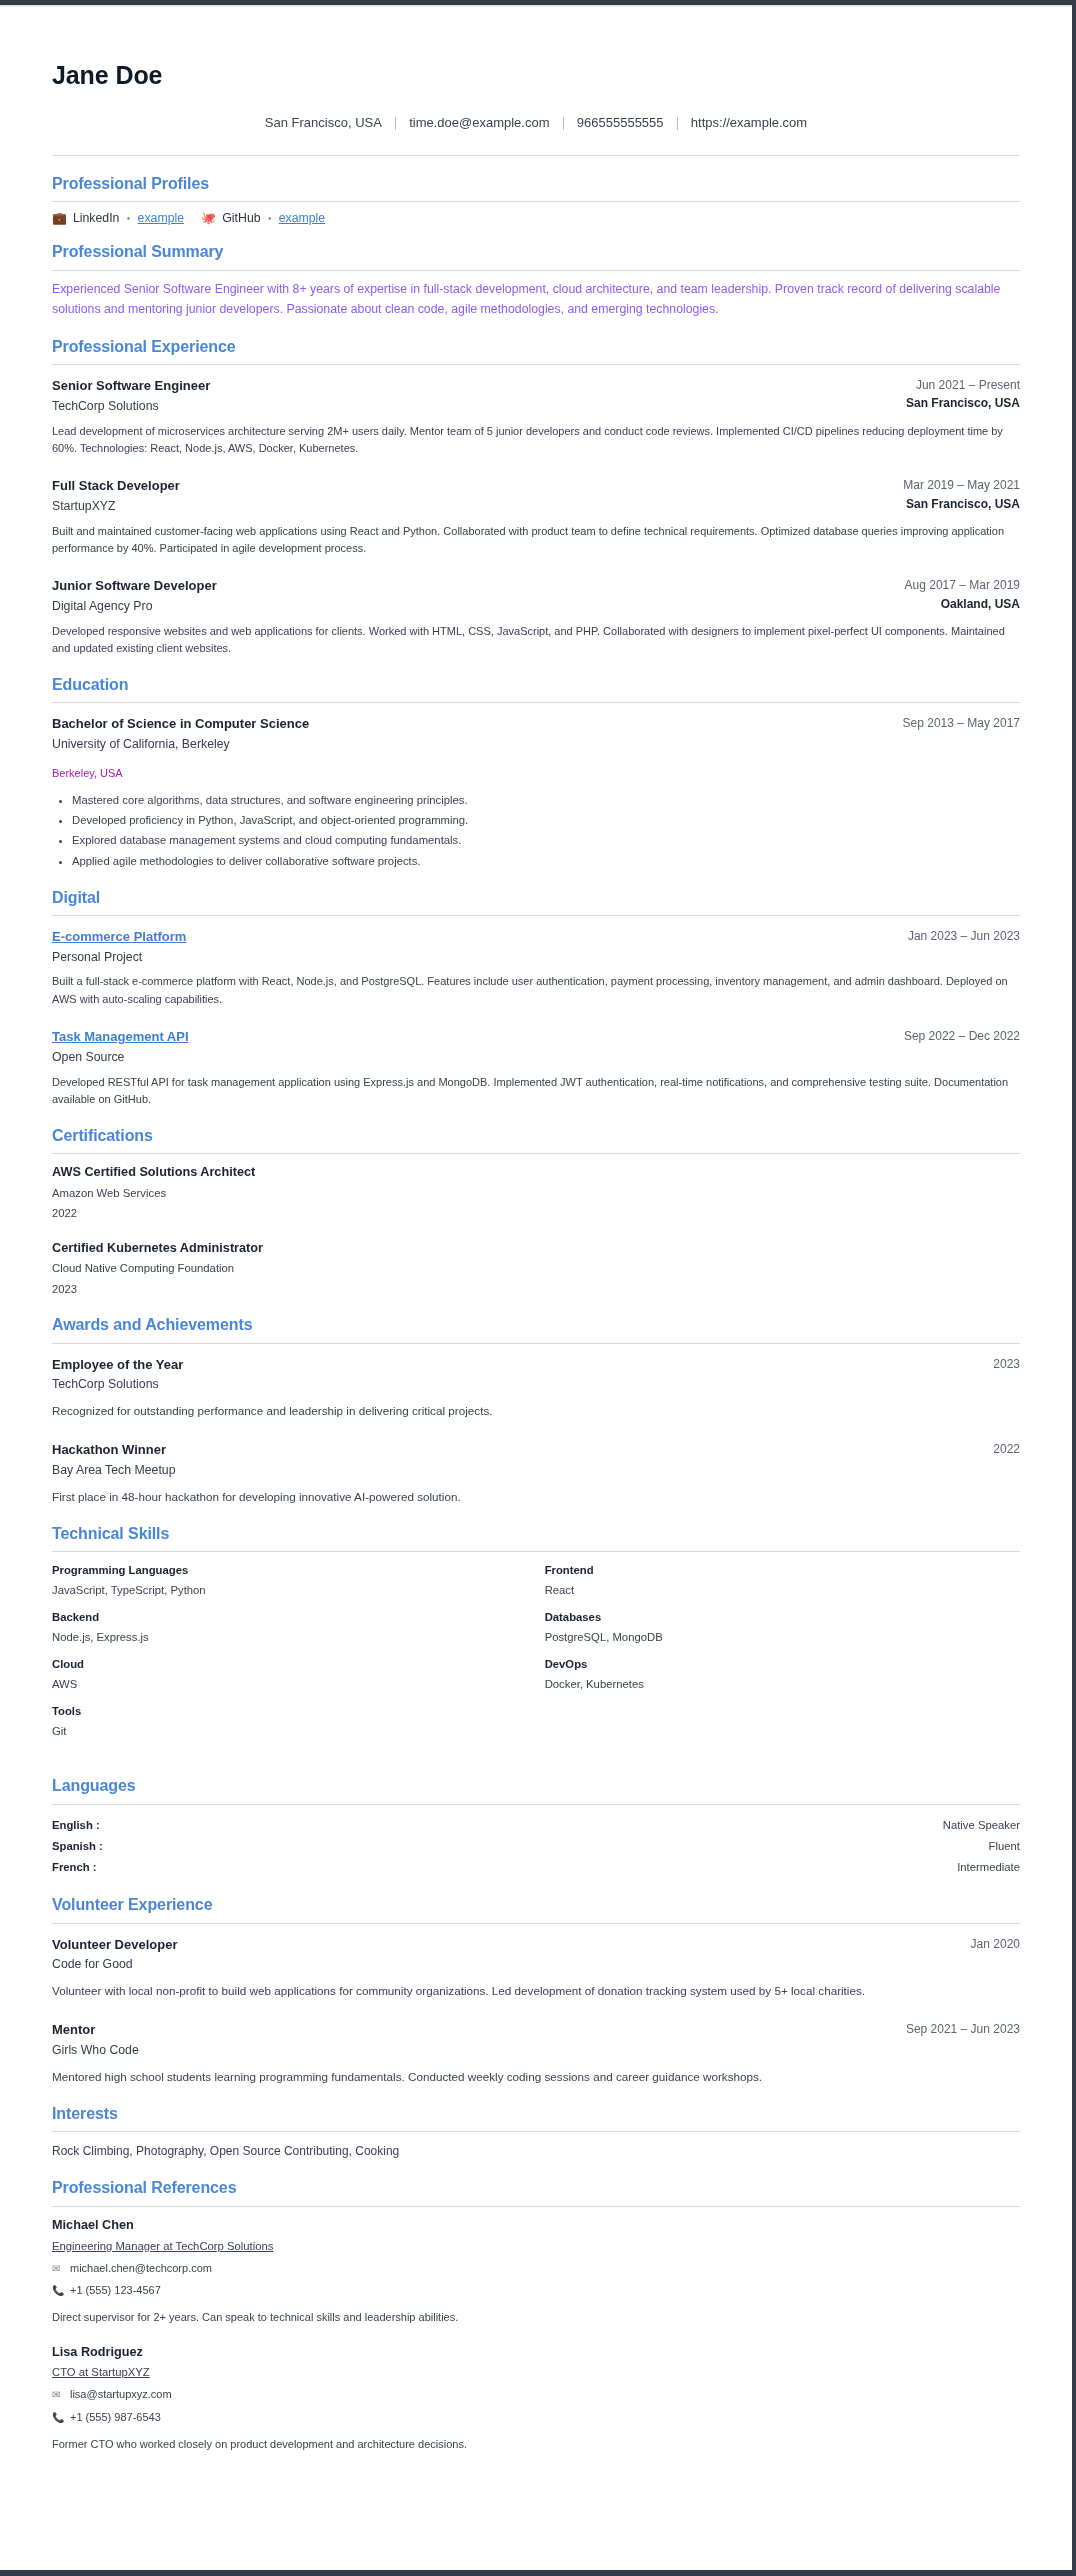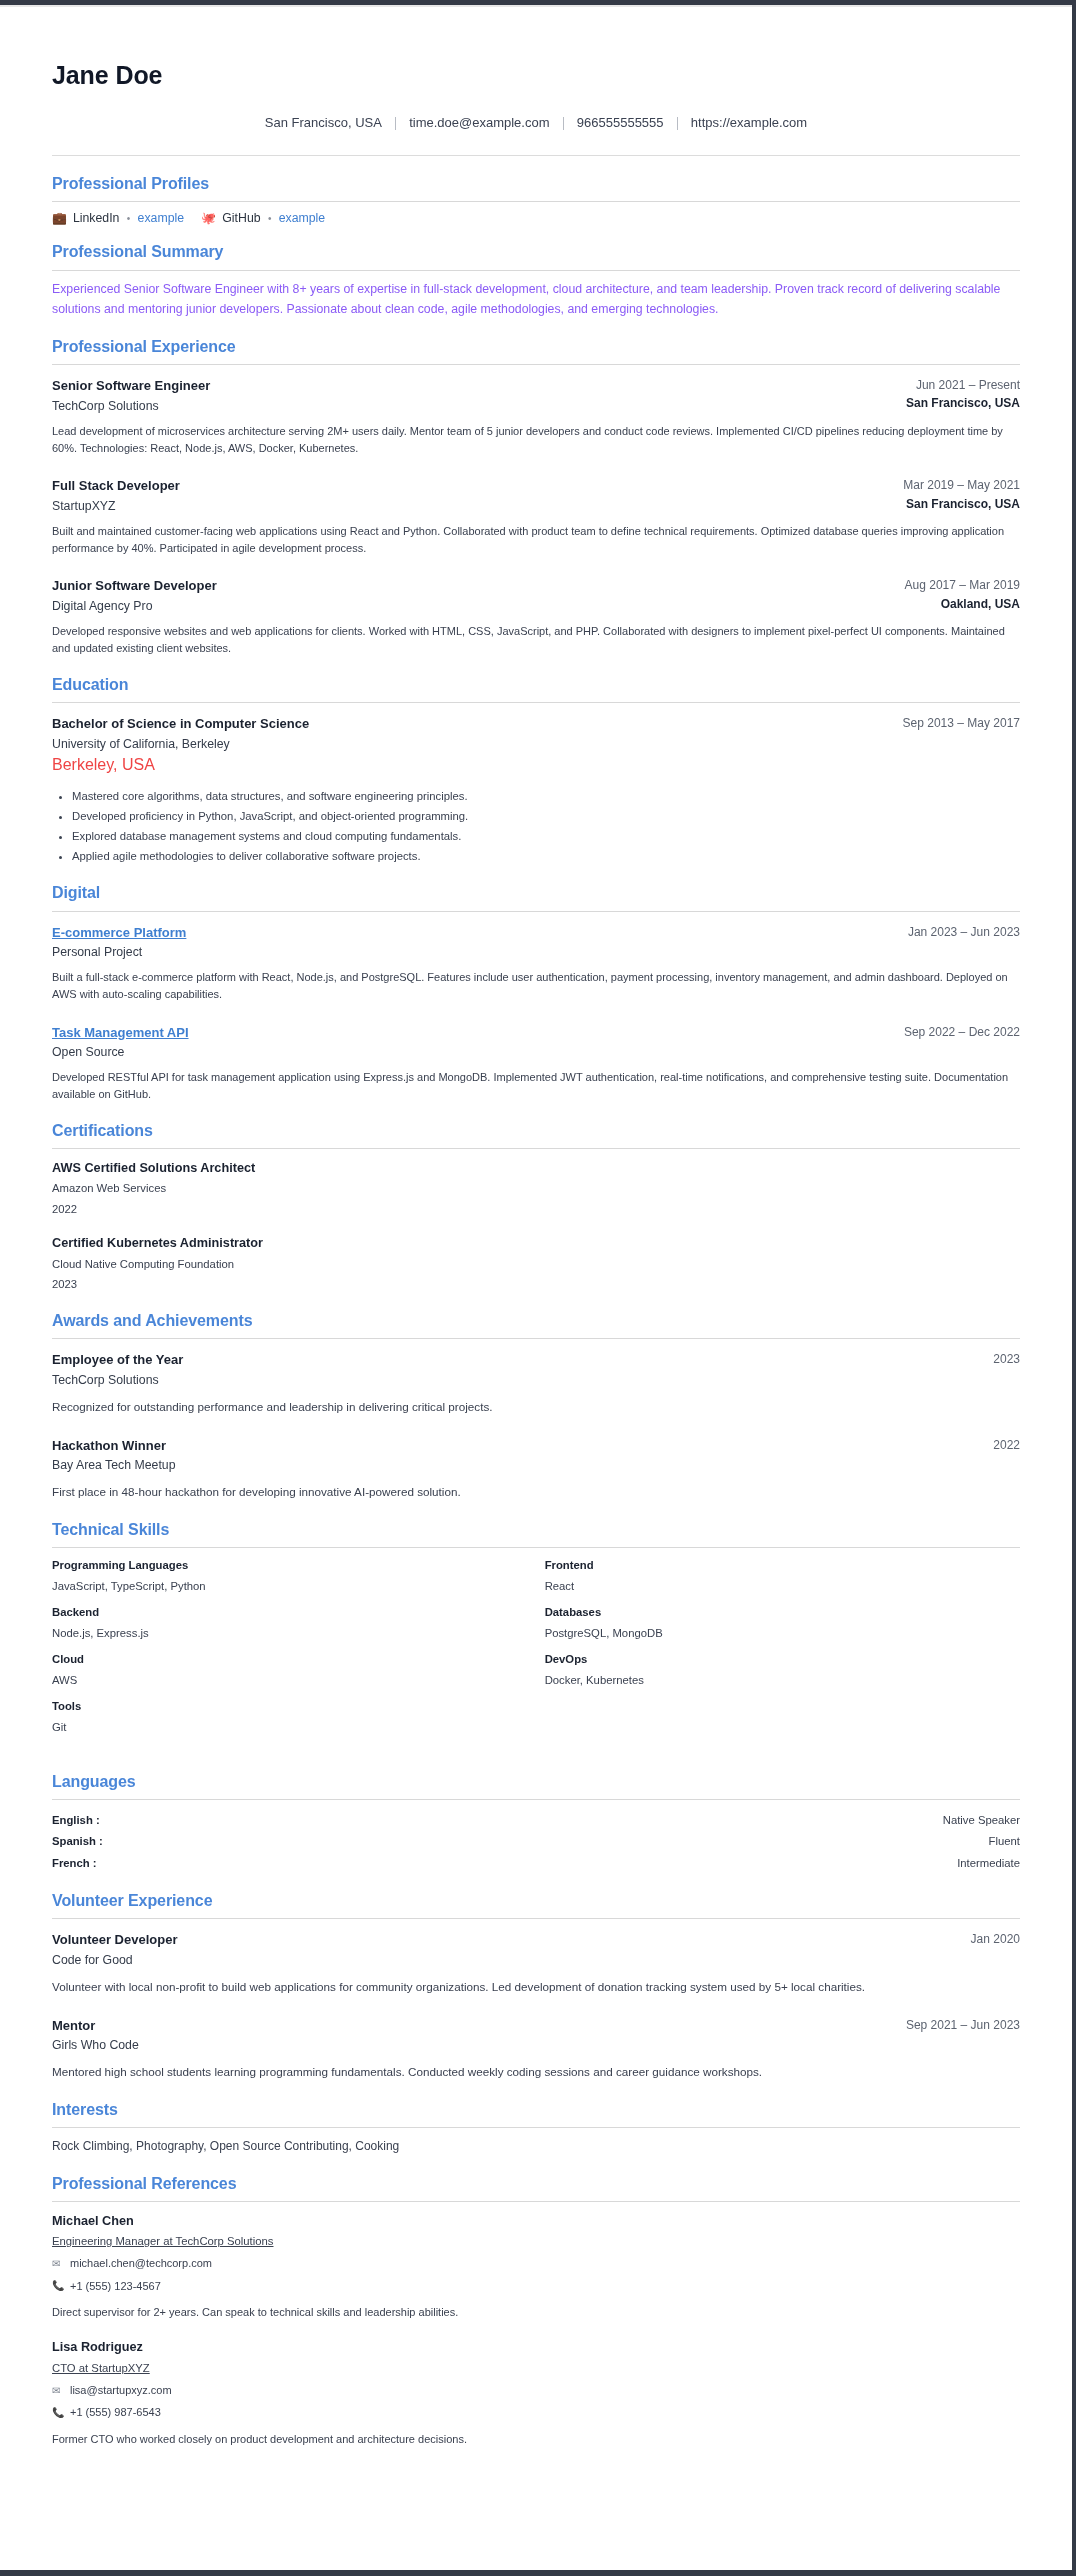--- a/index.html
+++ b/index.html
@@ -106,20 +106,21 @@
     line-height: 1;
   }
   .profile-network { margin-right: 7.3px; }
   .profile-dot {
     color: #8a8f99;
     font-size: 10px;
     margin-right: 7.3px;
   }
   .profile-link {
     color: #3f7fd0;
+    text-decoration: underline;
     cursor: pointer;
   }
 
   
   .para {
     font-size: 12.3px;
     line-height: 1.62;
     color: #8b5cf6;
     margin: 0;
   }
@@ -150,24 +151,24 @@
     text-decoration: underline;
     cursor: pointer;
   }
   .entry-sub {
     font-size: 12.3px;
     color: #343c4a;
     line-height: 1.5;
     margin-top: 2px;
   }
   .entry-sub2 {
-    font-size: 16px;
-    color: #ef4444;
+    font-size: 11px;
+    color: #a21caf;
     line-height: 1.5;
-    margin-top: 0;
+    margin-top: 12px;
   }
   .entry-date {
     font-size: 12px;
     color: #5c6370;
     line-height: 1.4;
   }
   .entry-loc {
     font-size: 12px;
     color: #1b2230;
     font-weight: bold;

